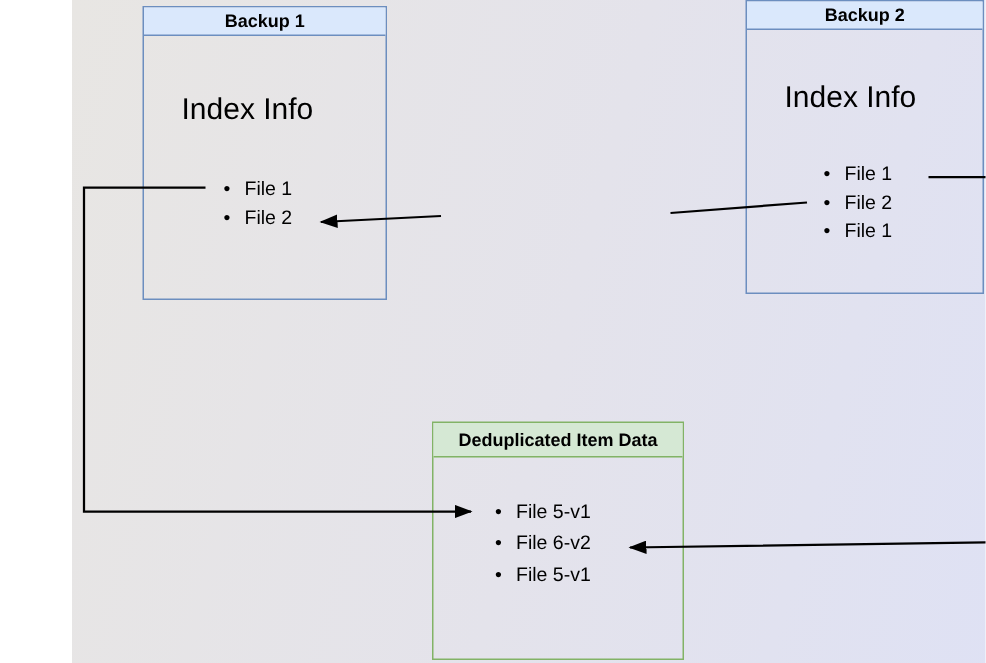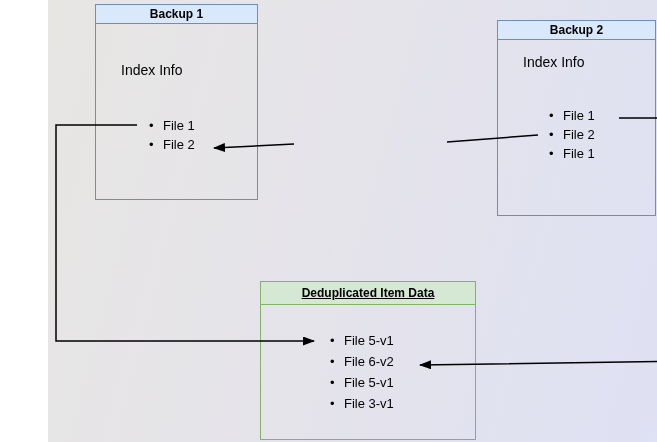--- a/index.html
+++ b/index.html
@@ -15,21 +15,21 @@
   .node { position:absolute; box-sizing:border-box; background:transparent; }
   .node.blue  { border:1px solid #6c8ebf; }
   .node.green { border:1px solid #82b366; }
   .hdr {
     box-sizing:border-box; width:100%;
     font-weight:bold; font-size:12px; text-align:center;
     white-space:nowrap; overflow:hidden;
   }
   .node.blue  .hdr { height:19px; line-height:18px; background:#dae8fc; border-bottom:1px solid #6c8ebf; }
   .node.green .hdr { height:23px; line-height:22px; background:#d5e8d4; border-bottom:1px solid #82b366; }
-  .subtitle { position:absolute; font-size:14px; white-space:nowrap; }
+  .subtitle { position:absolute; font-size:20px; white-space:nowrap; }
   ul.blist { position:absolute; margin:0; padding:0; list-style:none; font-size:13px; }
   .blist li { position:relative; padding-left:14px; white-space:nowrap; }
   .blist li::before { content:"\2022"; position:absolute; left:0; }
   .lh19 li { line-height:19px; }
   .lh21 li { line-height:21px; }
   .edge-label {
     position:absolute; left:245px; top:124px; width:160px;
     font-size:12.5px; line-height:17px; text-align:center; z-index:6;
   }
   .edge-label span { display:block; }
@@ -48,38 +48,37 @@
 
   <div class="node blue" style="left:47px; top:4px; width:163px; height:196px;">
     <div class="hdr">Backup 1</div>
   </div>
   <div class="subtitle" style="left:73px; top:62px;">Index Info</div>
   <ul class="blist lh19" style="left:101px; top:116px;">
     <li>File 1</li>
     <li>File 2</li>
   </ul>
 
-  <div class="node blue" style="left:449px; top:20px; width:159px; height:196px;">
+  <div class="node blue" style="left:449px; top:0; width:159px; height:196px;">
     <div class="hdr">Backup 2</div>
   </div>
   <div class="subtitle" style="left:475px; top:54px;">Index Info</div>
   <ul class="blist lh19" style="left:501px; top:106px;">
     <li>File 1</li>
     <li>File 2</li>
     <li>File 1</li>
   </ul>
 
-  <div class="node green" style="left:212px; top:281px; width:216px; height:159px;text-decoration:underline;">
+  <div class="node green" style="left:240px; top:281px; width:168px; height:159px;">
     <div class="hdr">Deduplicated Item Data</div>
   </div>
   <ul class="blist lh21" style="left:282px; top:330px;">
     <li>File 5-v1</li>
     <li>File 6-v2</li>
     <li>File 5-v1</li>
-    <li>File 3-v1</li>
   </ul>
 
   <div class="edge-label">
   </div>
 
   <svg class="edges" viewBox="0 0 657 442">
     <defs>
       <marker id="arrow" markerUnits="userSpaceOnUse" markerWidth="13" markerHeight="9" refX="11" refY="4.5" orient="auto">
         <path d="M0,0 L12,4.5 L0,9 Z" fill="#000000"></path>
       </marker>

